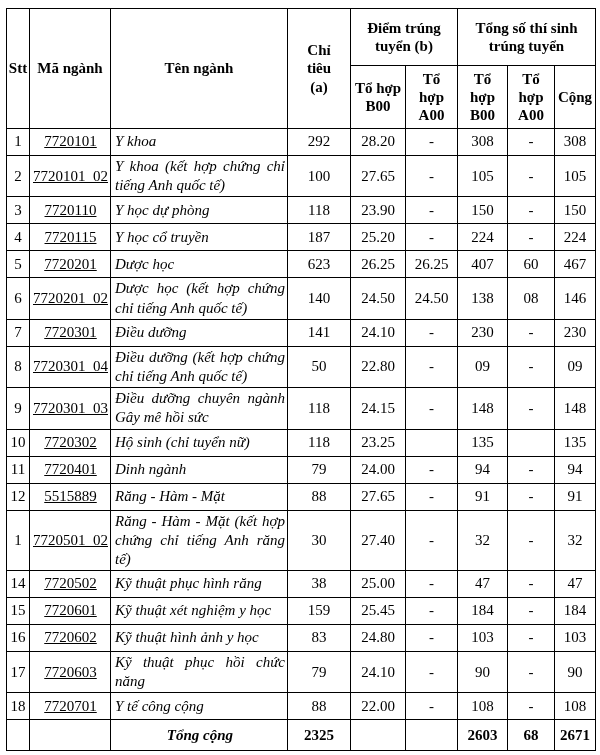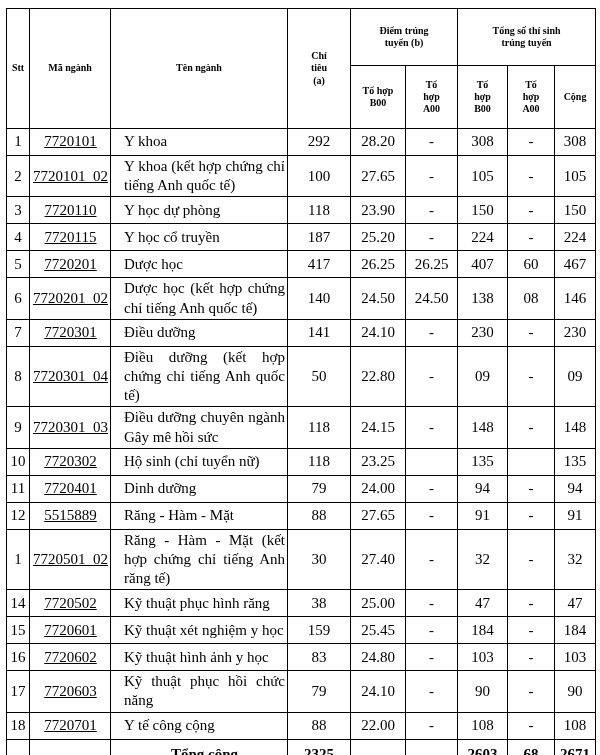--- a/index.html
+++ b/index.html
@@ -23,40 +23,40 @@
     width: 589px;
     border-collapse: collapse;
     table-layout: fixed;
   }
   .score-table th, .score-table td {
     border: 1.5px solid #000000;
     overflow: hidden;
   }
   .score-table th {
     font-weight: bold;
-    font-size: 10px;
+    font-size: 15px;
     line-height: 1.22;
     text-align: center;
     vertical-align: middle;
     white-space: pre-line;
     padding: 1px;
   }
   .score-table td {
     font-size: 15px;
     line-height: 1.28;
     vertical-align: middle;
     padding: 1px 2px;
   }
   thead tr.hrow1 { height: 57px; }
   thead tr.hrow2 { height: 63px; }
   tbody tr { height: 27px; }
   tfoot tr { height: 31px; margin-top: 16px; }
   td.c0 { text-align: center; }
   td.c1 { text-align: center; padding-left: 3px; text-decoration: underline; }
-  td.c2 { text-align: justify; padding-left: 13px; padding-right: 2px; }
+  td.c2 { text-align: justify; padding-left: 4px; padding-right: 2px; font-style: italic; }
   td.c3, td.c4, td.c5, td.c6, td.c7, td.c8 { text-align: center; }
   tfoot td { font-weight: bold; font-size: 16px; }
   tfoot td.c2 { text-align: center; }
 </style>
 </head>
 <body>
 
 <div class="page">
   <table class="score-table">
     <colgroup>
@@ -140,21 +140,21 @@
           <td class="c4">25.20</td>
           <td class="c5">-</td>
           <td class="c6">224</td>
           <td class="c7">-</td>
           <td class="c8">224</td>
         </tr>
         <tr>
           <td class="c0">5</td>
           <td class="c1">7720201</td>
           <td class="c2">Dược học</td>
-          <td class="c3">417</td>
+          <td class="c3">623</td>
           <td class="c4">26.25</td>
           <td class="c5">26.25</td>
           <td class="c6">407</td>
           <td class="c7">60</td>
           <td class="c8">467</td>
         </tr>
         <tr>
           <td class="c0">6</td>
           <td class="c1">7720201_02</td>
           <td class="c2">Dược học (kết hợp chứng chỉ tiếng Anh quốc tế)</td>
@@ -205,21 +205,21 @@
           <td class="c3">118</td>
           <td class="c4">23.25</td>
           <td class="c5"></td>
           <td class="c6">135</td>
           <td class="c7"></td>
           <td class="c8">135</td>
         </tr>
         <tr>
           <td class="c0">11</td>
           <td class="c1">7720401</td>
-          <td class="c2">Dinh dưỡng</td>
+          <td class="c2">Dinh ngành</td>
           <td class="c3">79</td>
           <td class="c4">24.00</td>
           <td class="c5">-</td>
           <td class="c6">94</td>
           <td class="c7">-</td>
           <td class="c8">94</td>
         </tr>
         <tr>
           <td class="c0">12</td>
           <td class="c1">5515889</td>

